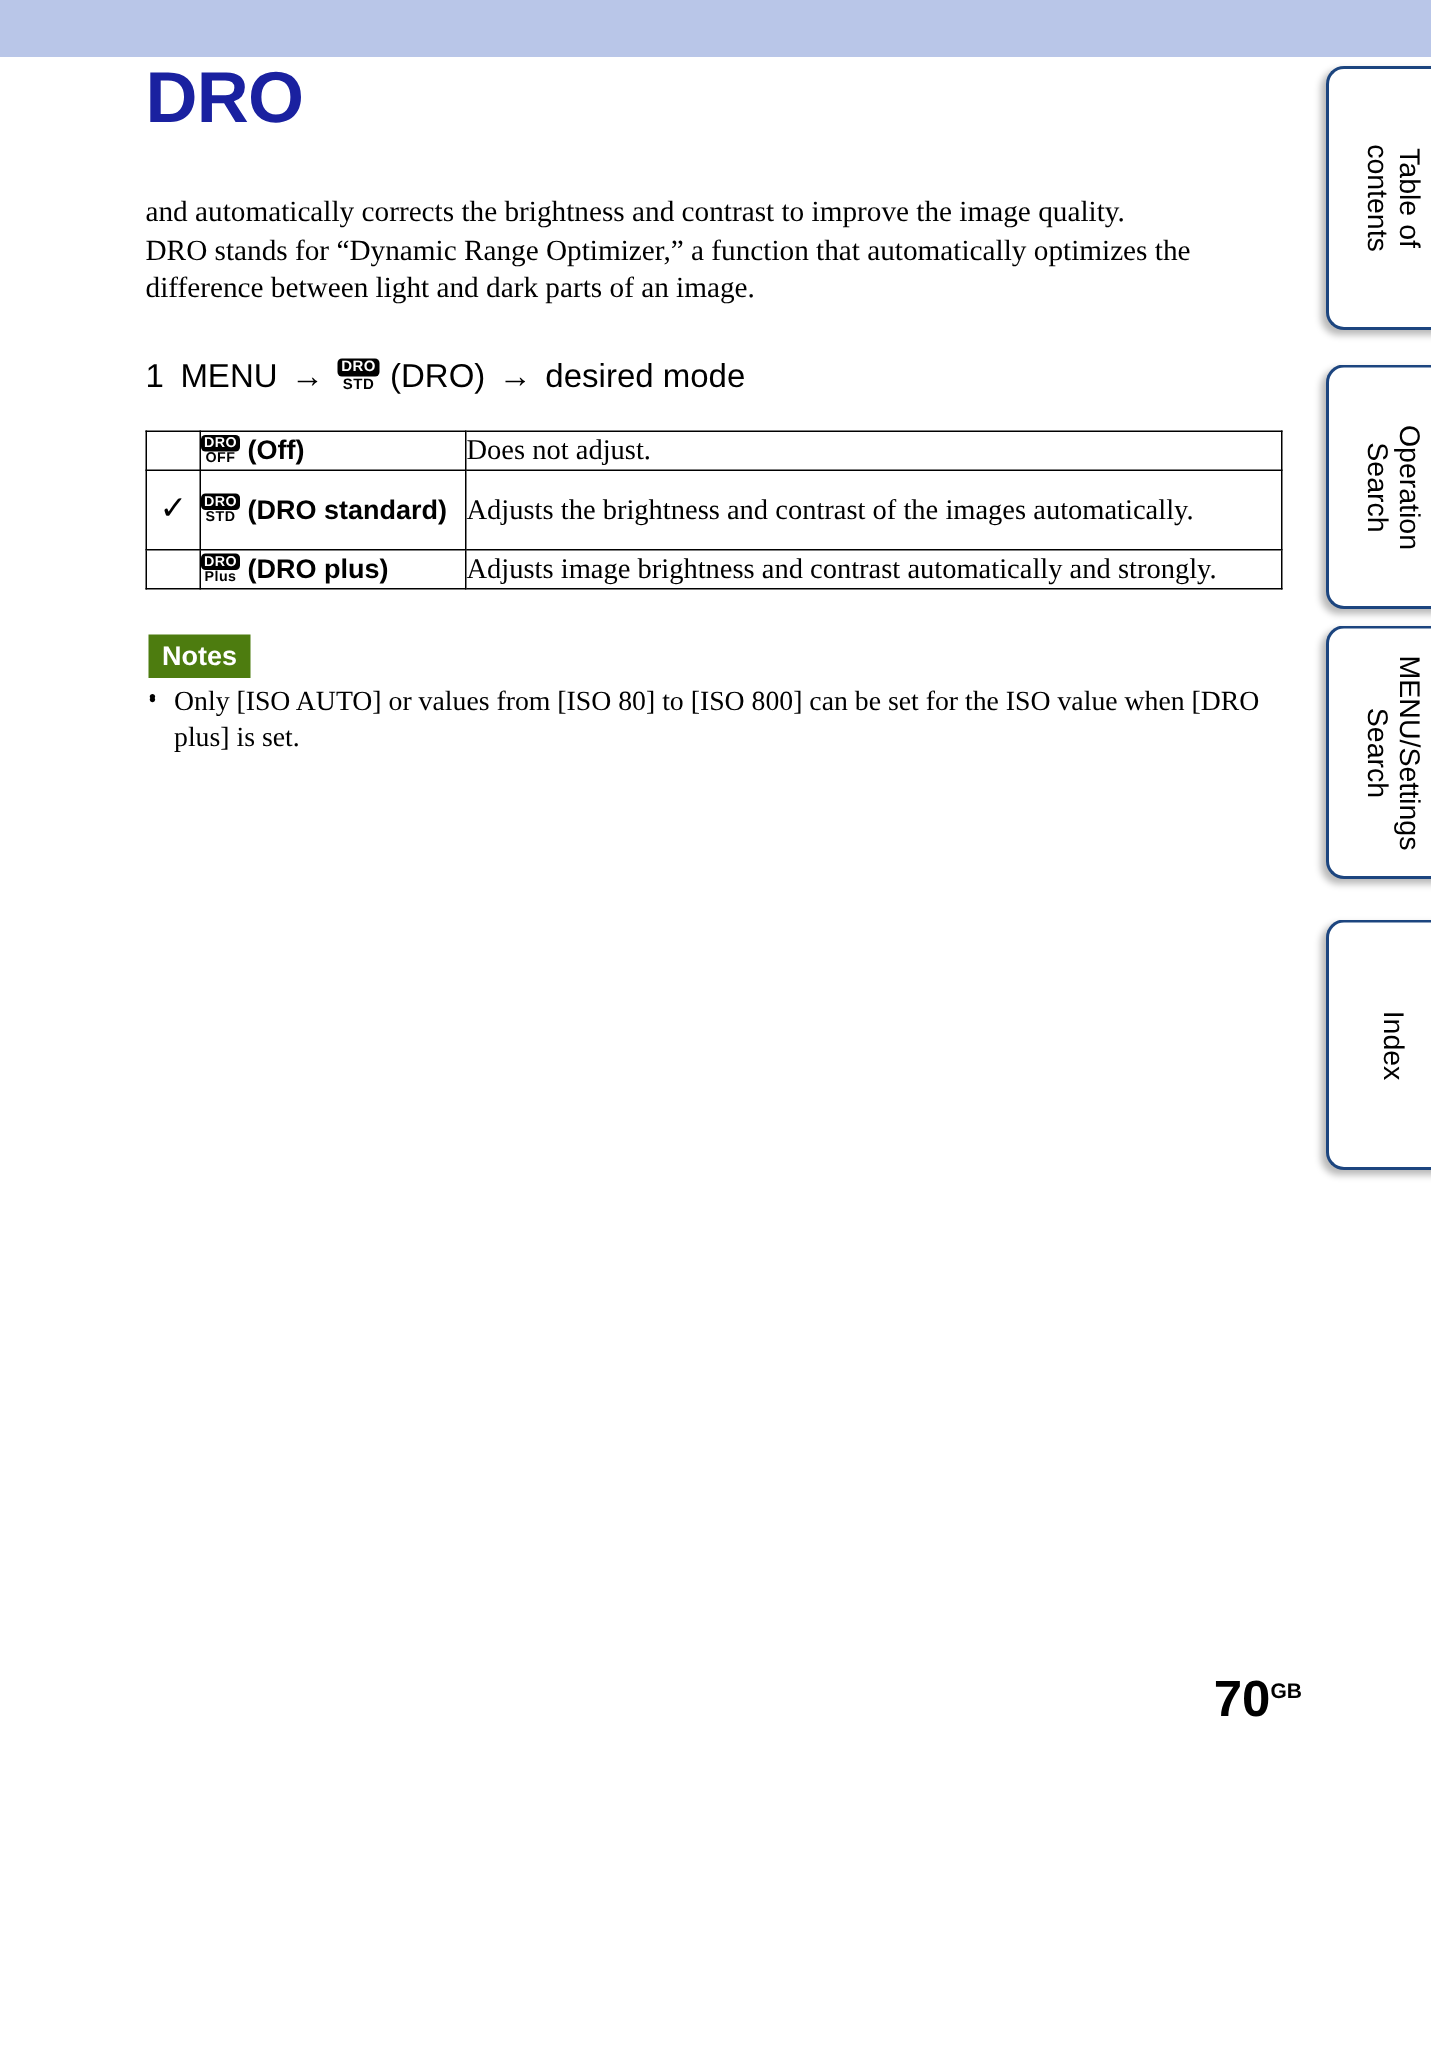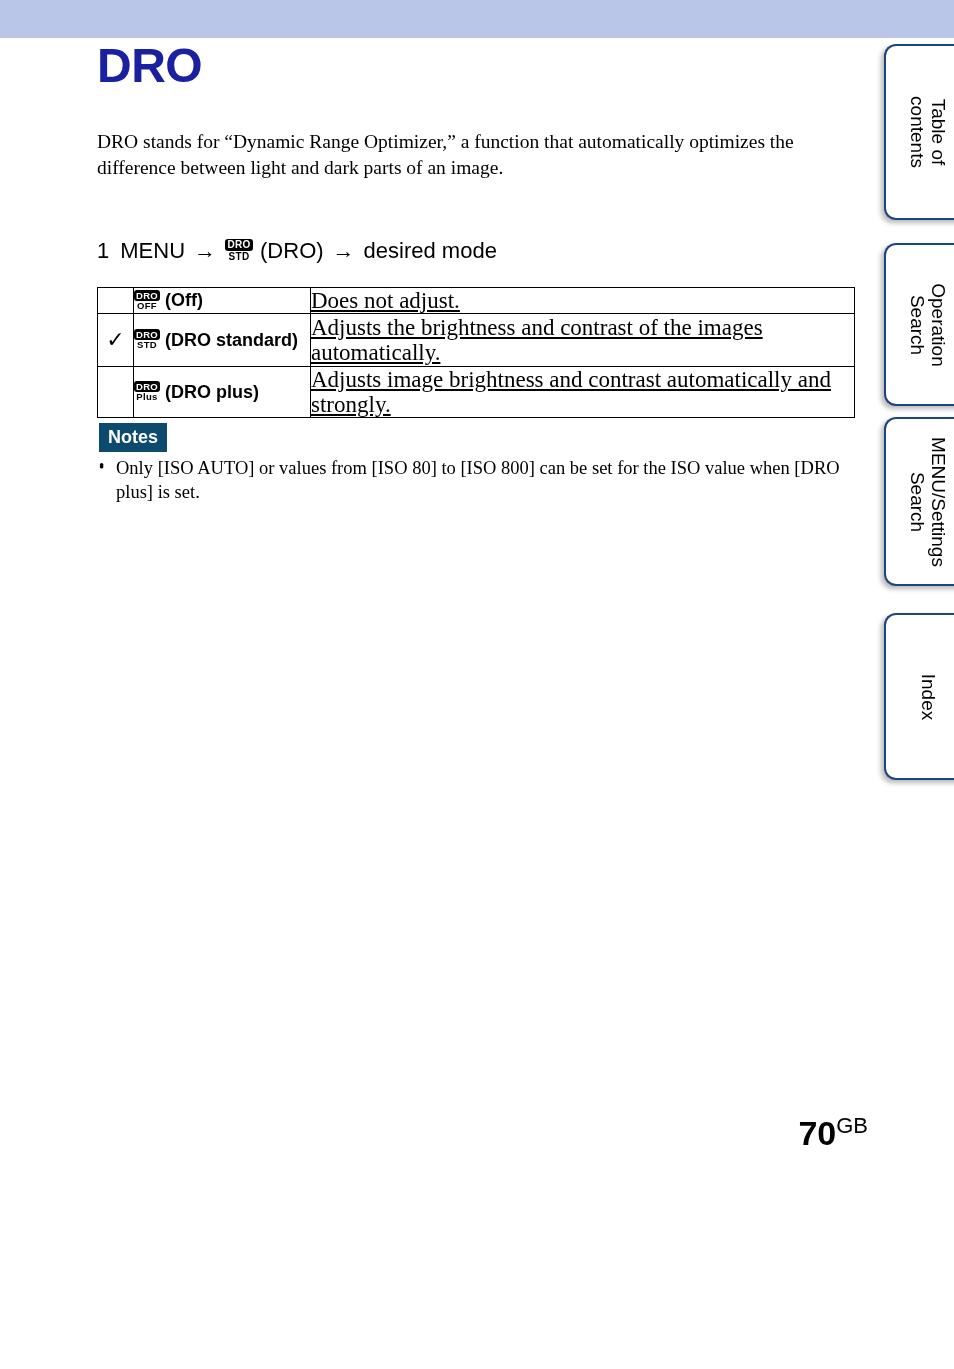--- a/index.html
+++ b/index.html
@@ -182,33 +182,32 @@
     padding: 5px 6px 6px 8px;
     font-family: "Liberation Sans", sans-serif;
     font-weight: bold;
     font-size: 18px;
     line-height: 23px;
   }
   .cell-label .lab-text { margin-left: 5px; }
   .cell-desc {
     padding: 6px 8px 7px 10px;
     font-family: "Liberation Serif", serif;
-    font-size: 23px;
+    font-size: 19px;
     line-height: 25px;
-    text-decoration: underline;
   }
   .row-tall .cell-label,
   .row-tall .cell-desc { height: 52px; }
 
   
   .notes-badge {
     position: absolute;
     left: 99px;
     top: 423px;
-    background: #0c4a6e;
+    background: #4d7c0f;
     color: #ffffff;
     font-family: "Liberation Sans", sans-serif;
     font-weight: bold;
     font-size: 18px;
     line-height: 22px;
     padding: 3px 9px 4px 9px;
   }
   .notes-list {
     position: absolute;
     left: 97px;
@@ -236,35 +235,36 @@
     position: absolute;
     right: 16px;
     bottom: 50px;
     font-family: "Liberation Sans", sans-serif;
     font-weight: bold;
     font-size: 34px;
     line-height: 36px;
     color: #000000;
   }
   .page-number .suffix {
-    font-size: 22px;
+    font-size: 14px;
     vertical-align: super;
-    font-weight: normal;
+    font-weight: bold;
   }
 </style>
 </head>
 <body>
 
 <div class="top-band"></div>
 
 <div class="page">
 
   <div class="page-title">DRO</div>
 
   <div class="intro">
+    <p>and automatically corrects the brightness and contrast to improve the image quality.</p>
     <p>DRO stands for “Dynamic Range Optimizer,” a function that automatically optimizes the</p>
     <p>difference between light and dark parts of an image.</p>
   </div>
 
   <div class="step-line">
     <span class="step-num">1</span>
     <span>MENU</span>
     <span class="arrow">→</span>
     <span class="dro-icon">
       <span class="dro-top">DRO</span>

